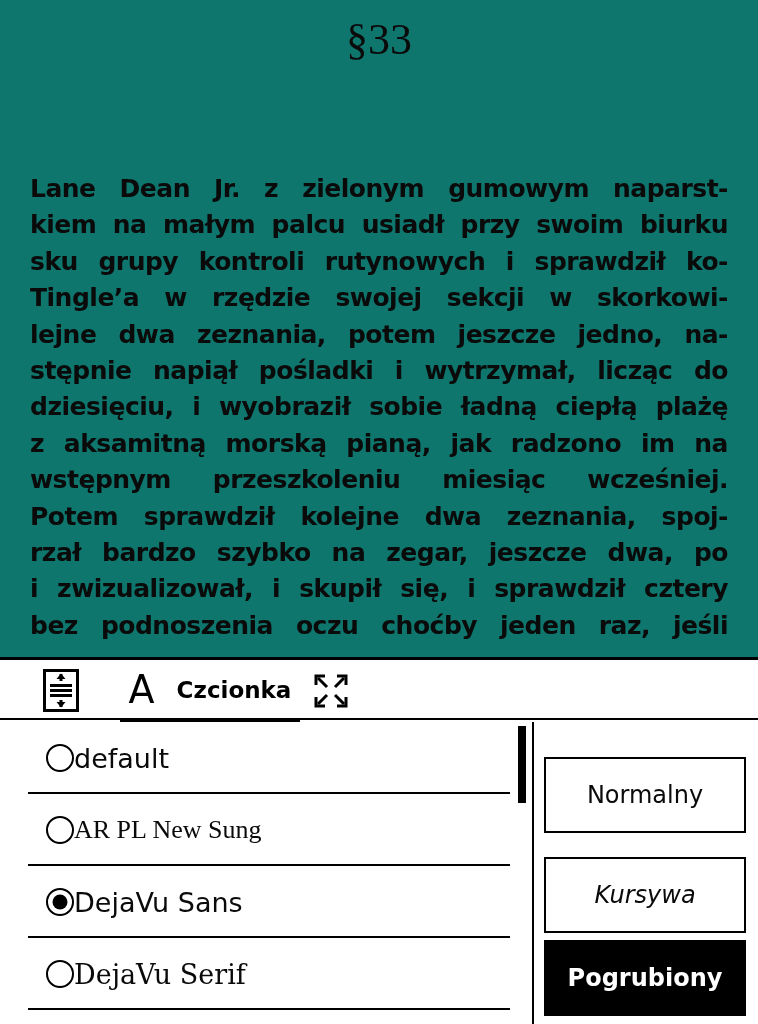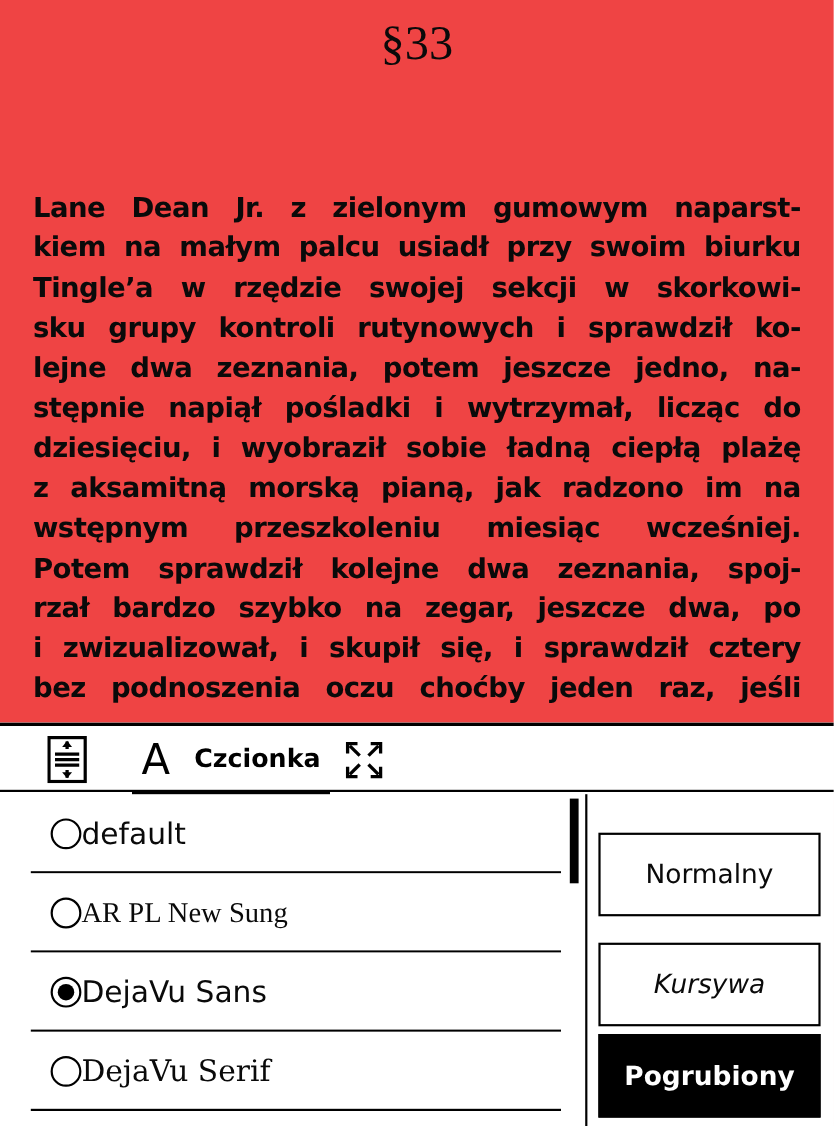--- a/index.html
+++ b/index.html
@@ -1,20 +1,20 @@
 <!DOCTYPE html>
 <html><head>
 <meta charset="utf-8">
 <style>
   * { margin: 0; padding: 0; box-sizing: border-box; }
   html, body { width: 758px; height: 1024px; overflow: hidden; background: #fff; }
   body { position: relative; font-family: "DejaVu Sans", sans-serif; color: #000; }
 
   
-  .reader-page { position: absolute; top: 0; left: 0; width: 758px; height: 657px; overflow: hidden; background: #ef4444; }
+  .reader-page { position: absolute; top: 0; left: 0; width: 758px; height: 657px; overflow: hidden; background: #0f766e; }
   .chapter-title {
     position: absolute; top: 14px; left: 0; width: 100%;
     text-align: center; font-family: "Liberation Serif", "DejaVu Serif", serif;
     font-size: 44px; font-weight: 400; color: #0a0a0a;
   }
   .body-text { position: absolute; top: 171px; left: 30px; right: 30px; }
   .line {
     height: 36.4px; overflow: hidden;
     font-family: "DejaVu Sans", sans-serif; font-weight: 700;
     font-size: 25px; line-height: 36.4px; letter-spacing: -0.5px; color: #0a0a0a;
@@ -64,22 +64,22 @@
   svg { display: block; }
 </style>
 </head>
 <body>
 
 <div class="reader-page">
   <div class="chapter-title">§33</div>
   <div class="body-text">
     <div class="line">Lane Dean Jr. z zielonym gumowym naparst-</div>
     <div class="line">kiem na małym palcu usiadł przy swoim biurku</div>
+    <div class="line">sku grupy kontroli rutynowych i sprawdził ko-</div>
     <div class="line">Tingle’a w rzędzie swojej sekcji w skorkowi-</div>
-    <div class="line">sku grupy kontroli rutynowych i sprawdził ko-</div>
     <div class="line">lejne dwa zeznania, potem jeszcze jedno, na-</div>
     <div class="line">stępnie napiął pośladki i wytrzymał, licząc do</div>
     <div class="line">dziesięciu, i wyobraził sobie ładną ciepłą plażę</div>
     <div class="line">z aksamitną morską pianą, jak radzono im na</div>
     <div class="line">wstępnym przeszkoleniu miesiąc wcześniej.</div>
     <div class="line">Potem sprawdził kolejne dwa zeznania, spoj-</div>
     <div class="line">rzał bardzo szybko na zegar, jeszcze dwa, po</div>
     <div class="line">i zwizualizował, i skupił się, i sprawdził cztery</div>
     <div class="line">bez podnoszenia oczu choćby jeden raz, jeśli</div>
   </div>

